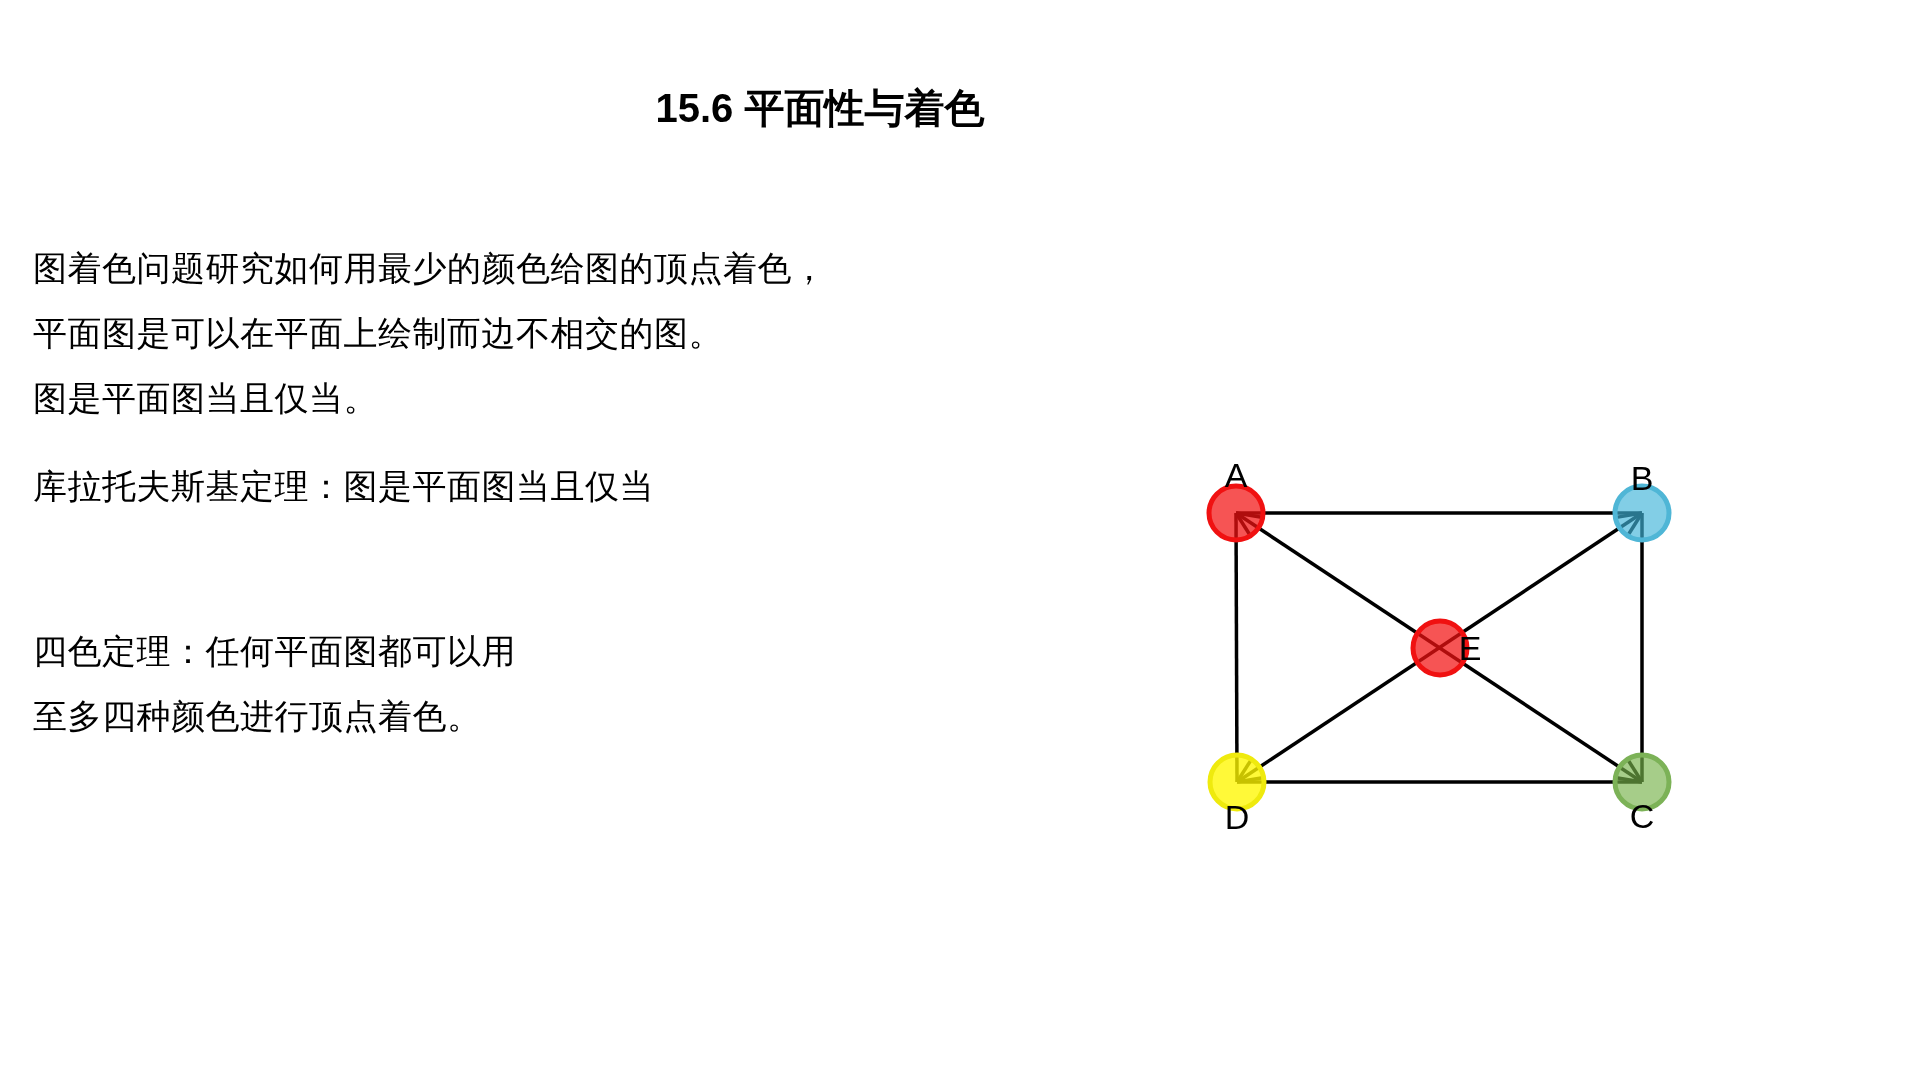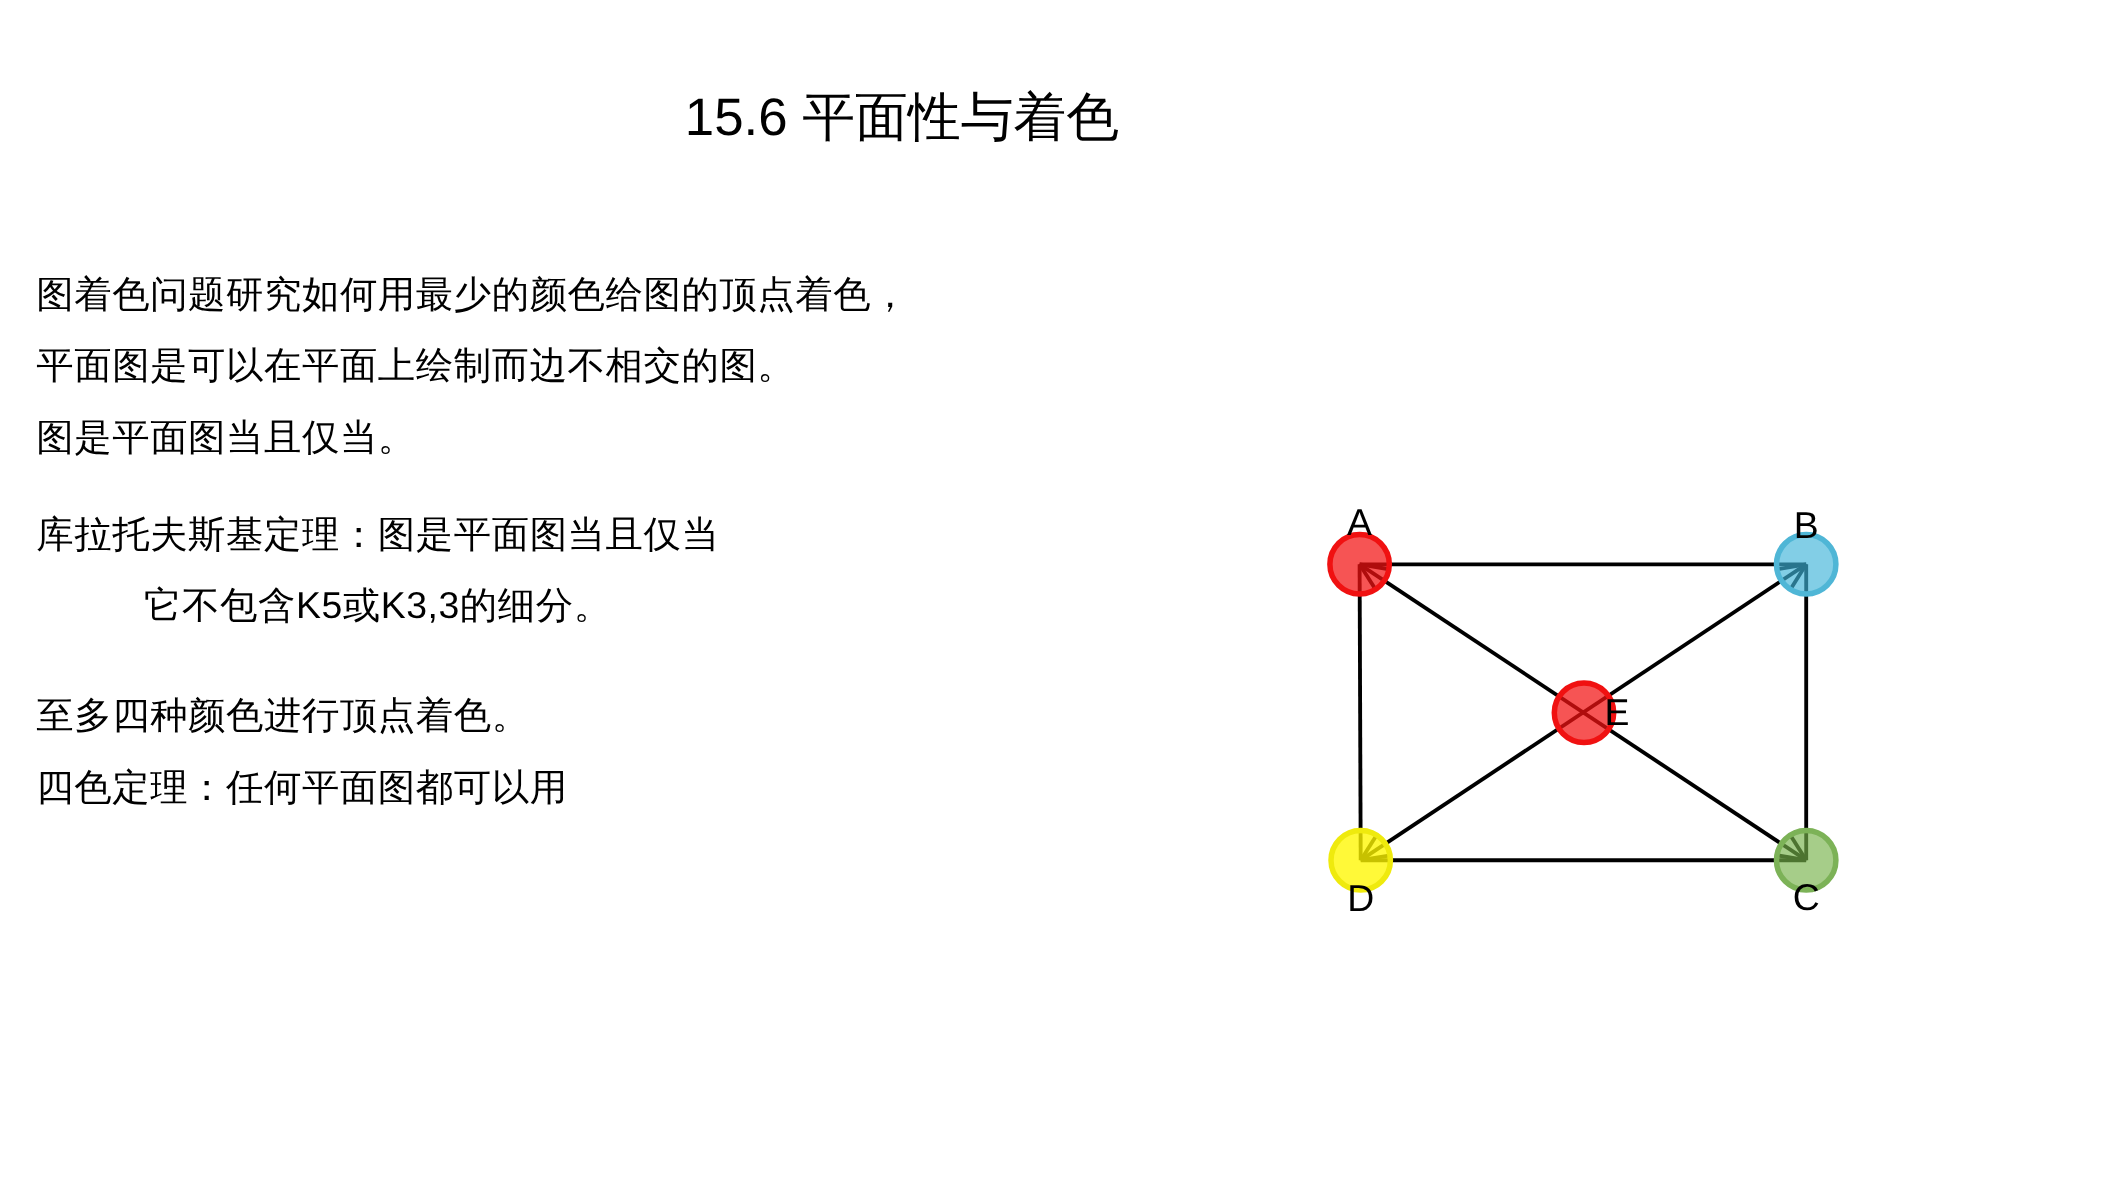--- a/index.html
+++ b/index.html
@@ -3,21 +3,21 @@
 <meta charset="utf-8">
 <style>
   html,body{margin:0;padding:0;}
   body{
     width:1920px;height:1080px;position:relative;overflow:hidden;
     background:#ffffff;color:#000000;
     font-family:"Liberation Sans","DejaVu Sans",sans-serif;
   }
   .title{
     position:absolute;top:84px;left:0;width:1640px;
-    text-align:center;font-size:48px;font-weight:400;line-height:48px;
+    text-align:center;font-size:40px;font-weight:700;line-height:48px;
   }
   .para{
     position:absolute;left:33px;font-size:34px;line-height:65px;
     letter-spacing:0.5px;white-space:nowrap;
   }
   #p0{top:236px;}
   #p1{top:454px;text-align:center;}
   #p2{top:619px;}
   #graph-svg{position:absolute;left:0;top:0;}
 </style>
@@ -27,26 +27,25 @@
 <div class="title">15.6 平面性与着色</div>
 
 <div class="para" id="p0">
   <div>图着色问题研究如何用最少的颜色给图的顶点着色，</div>
   <div>平面图是可以在平面上绘制而边不相交的图。</div>
   <div>图是平面图当且仅当。</div>
 </div>
 
 <div class="para" id="p1">
   <div>库拉托夫斯基定理：图是平面图当且仅当</div>
-  <div>它不包含K5或K3,3的细分。</div>
 </div>
 
 <div class="para" id="p2">
+  <div>四色定理：任何平面图都可以用</div>
   <div>至多四种颜色进行顶点着色。</div>
-  <div>四色定理：任何平面图都可以用</div>
 </div>
 
 <svg id="graph-svg" width="1920" height="1080" viewBox="0 0 1920 1080">
     <line x1="1236" y1="513" x2="1642" y2="513" stroke="#000000" stroke-width="3.5"></line>
     <line x1="1236" y1="513" x2="1237" y2="782" stroke="#000000" stroke-width="3.5"></line>
     <line x1="1642" y1="513" x2="1642" y2="782" stroke="#000000" stroke-width="3.5"></line>
     <line x1="1237" y1="782" x2="1642" y2="782" stroke="#000000" stroke-width="3.5"></line>
     <line x1="1236" y1="513" x2="1642" y2="782" stroke="#000000" stroke-width="3.5"></line>
     <line x1="1642" y1="513" x2="1237" y2="782" stroke="#000000" stroke-width="3.5"></line>
     <line x1="1236" y1="513" x2="1261.64857805998" y2="517.2603337311892" stroke="#000000" stroke-width="3.5"></line>

